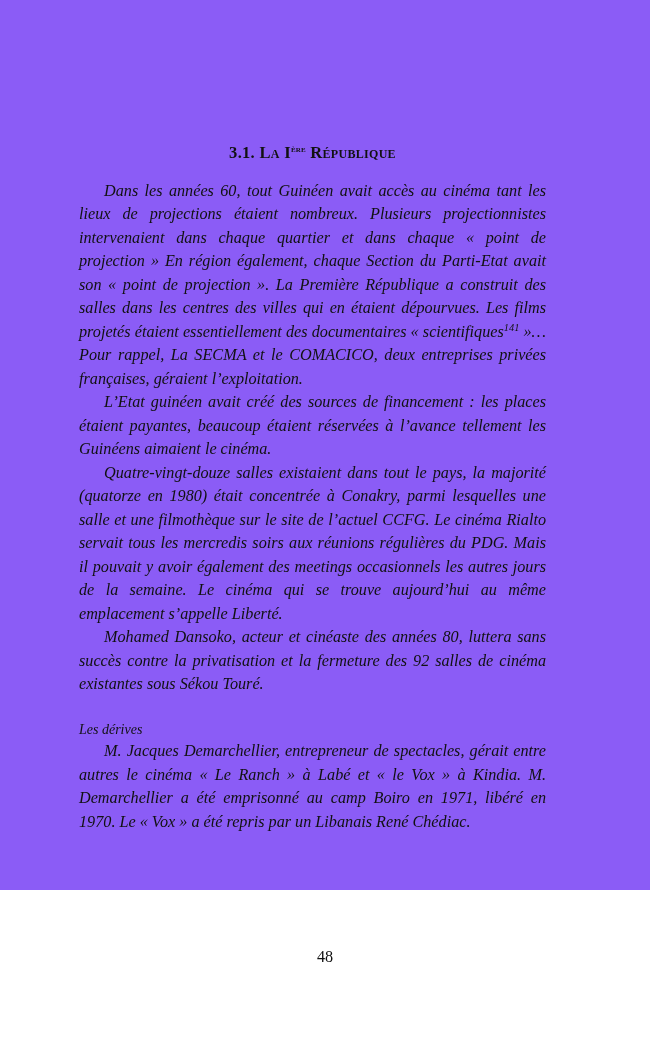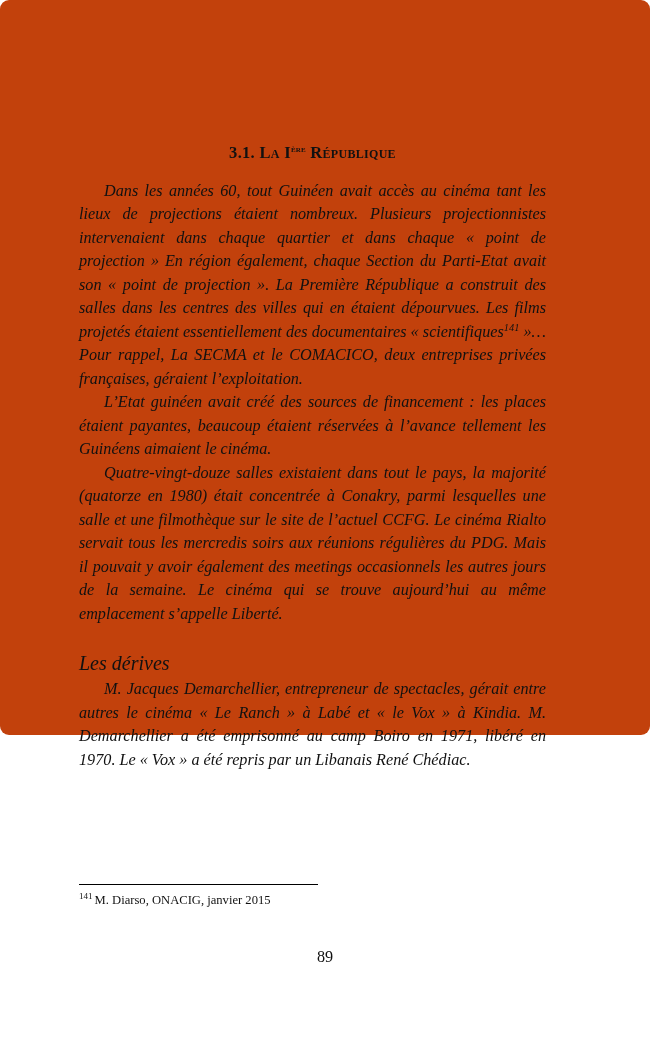--- a/index.html
+++ b/index.html
@@ -16,23 +16,22 @@
     font-family: "Liberation Serif", "DejaVu Serif", serif;
     color: #111111;
     -webkit-font-smoothing: antialiased;
   }
 
   .page {
     position: absolute;
     left: 0;
     top: 0;
     width: 650px;
-    height: 735px;
-    background: #c2410c;
-    border-radius: 9px;
+    height: 890px;
+    background: #8b5cf6;
   }
 
   .text-block {
     position: absolute;
     left: 79px;
     top: 143px;
     width: 467px;
   }
 
   
@@ -67,21 +66,21 @@
 
   sup.fn-ref {
     font-size: 0.64em;
     vertical-align: super;
     line-height: 0;
   }
 
   
   .subheading {
     margin: 0;
-    font-size: 20px;
+    font-size: 14px;
     line-height: 1.452;
     font-style: italic;
     text-align: left;
     text-indent: 0;
   }
   .spacer-line {
     height: 23px;
   }
 
   
@@ -131,29 +130,26 @@
   <div class="text-block">
 
     <h2 class="section-heading"><span>3.1. La I</span><span class="sup">ère</span><span> République</span></h2>
 
     <p class="body"><span>Dans les années 60, tout Guinéen avait accès au cinéma tant les lieux de projections étaient nombreux. Plusieurs projectionnistes intervenaient dans chaque quartier et dans chaque « point de projection » En région également, chaque Section du Parti-Etat avait son « point de projection ». La Première République a construit des salles dans les centres des villes qui en étaient dépourvues. Les films projetés étaient essentiellement des documentaires « scientifiques</span><sup class="fn-ref">141</sup><span> »… Pour rappel, La SECMA et le COMACICO, deux entreprises privées françaises, géraient l’exploitation.</span></p>
 
     <p class="body">L’Etat guinéen avait créé des sources de financement : les places étaient payantes, beaucoup étaient réservées à l’avance tellement les Guinéens aimaient le cinéma.</p>
 
     <p class="body">Quatre-vingt-douze salles existaient dans tout le pays, la majorité (quatorze en 1980) était concentrée à Conakry, parmi lesquelles une salle et une filmothèque sur le site de l’actuel CCFG. Le cinéma Rialto servait tous les mercredis soirs aux réunions régulières du PDG. Mais il pouvait y avoir également des meetings occasionnels les autres jours de la semaine. Le cinéma qui se trouve aujourd’hui au même emplacement s’appelle Liberté.</p>
 
+    <p class="body">Mohamed Dansoko, acteur et cinéaste des années 80, luttera sans succès contre la privatisation et la fermeture des 92 salles de cinéma existantes sous Sékou Touré.</p>
 
     <div class="spacer-line"></div>
 
     <p class="subheading">Les dérives</p>
 
     <p class="body">M. Jacques Demarchellier, entrepreneur de spectacles, gérait entre autres le cinéma « Le Ranch » à Labé et « le Vox » à Kindia. M. Demarchellier a été emprisonné au camp Boiro en 1971, libéré en 1970. Le « Vox » a été repris par un Libanais René Chédiac.</p>
 
   </div>
 
-  <div class="footnote-area">
-    <hr class="footnote-rule">
-    <p class="footnote"><sup class="fn-num">141</sup><span>M. Diarso, ONACIG, janvier 2015</span></p>
-  </div>
 
-  <div class="page-number">89</div>
+  <div class="page-number">48</div>
 
 </div>
 
 </body></html>

